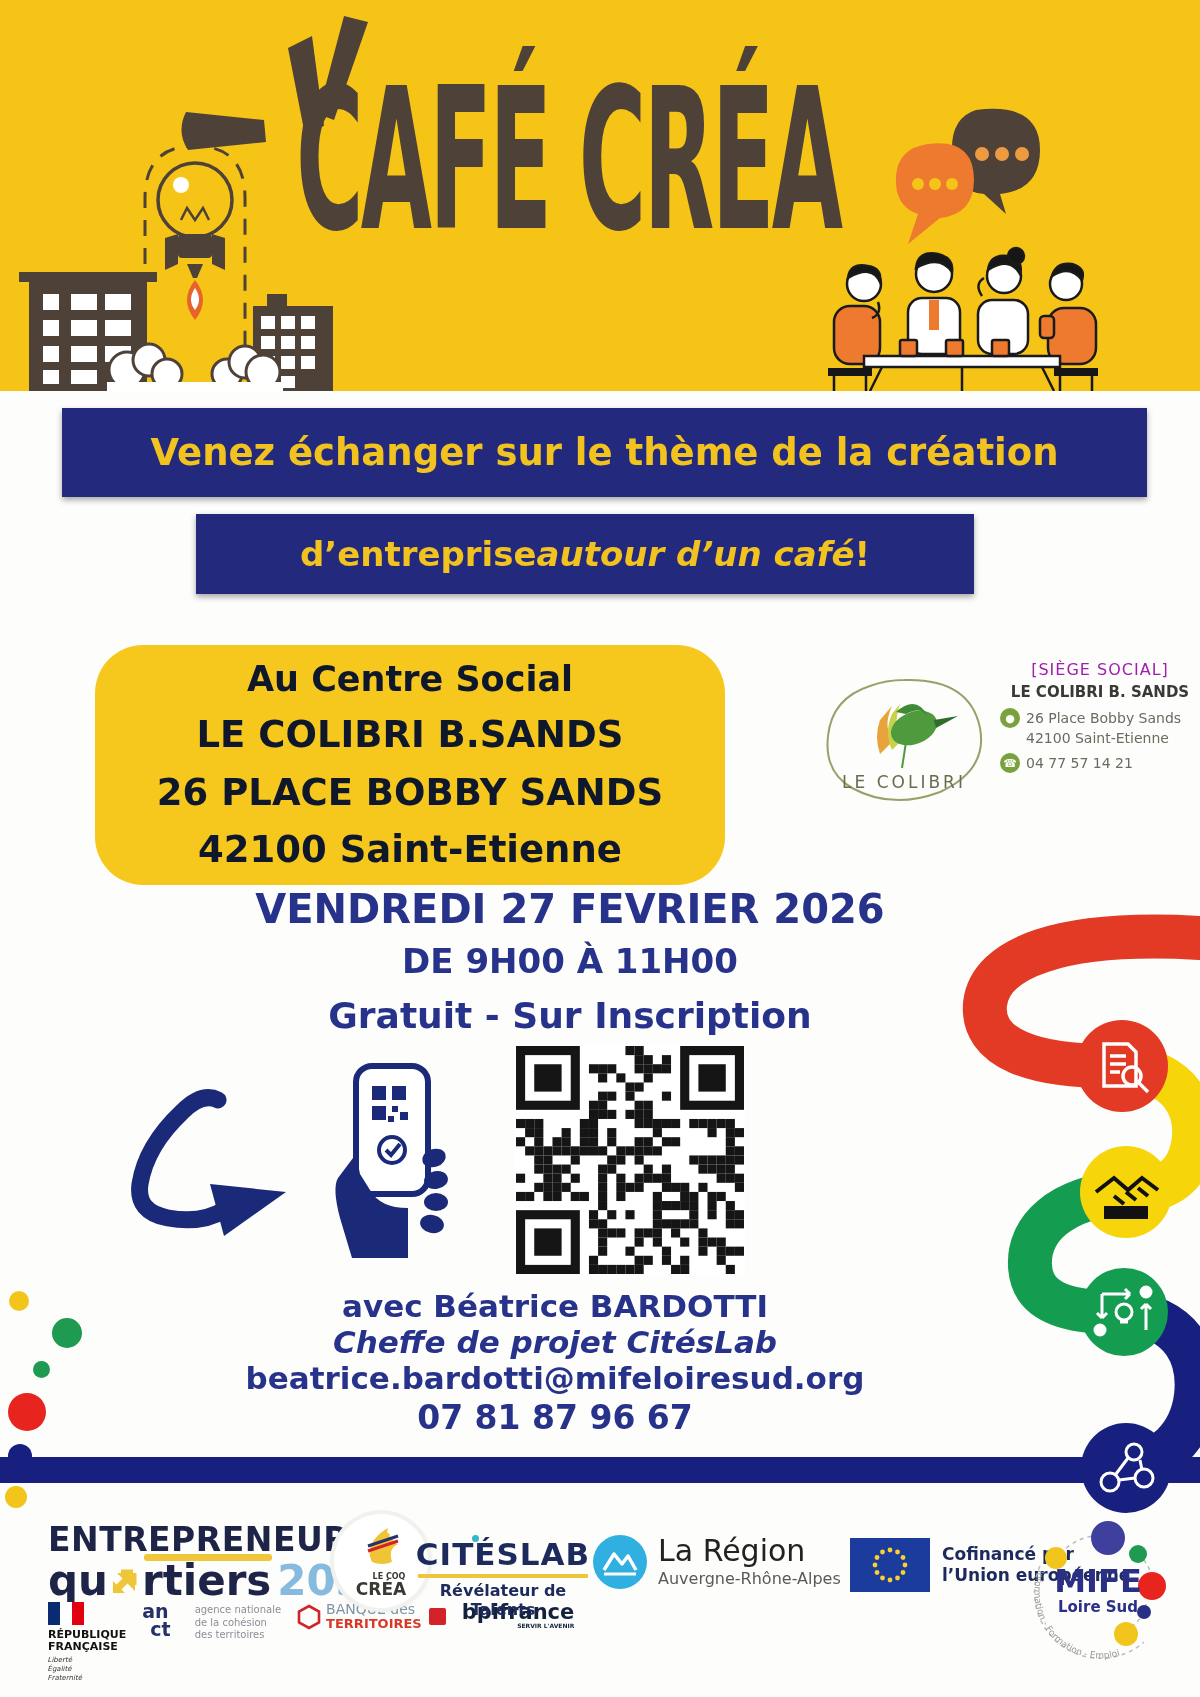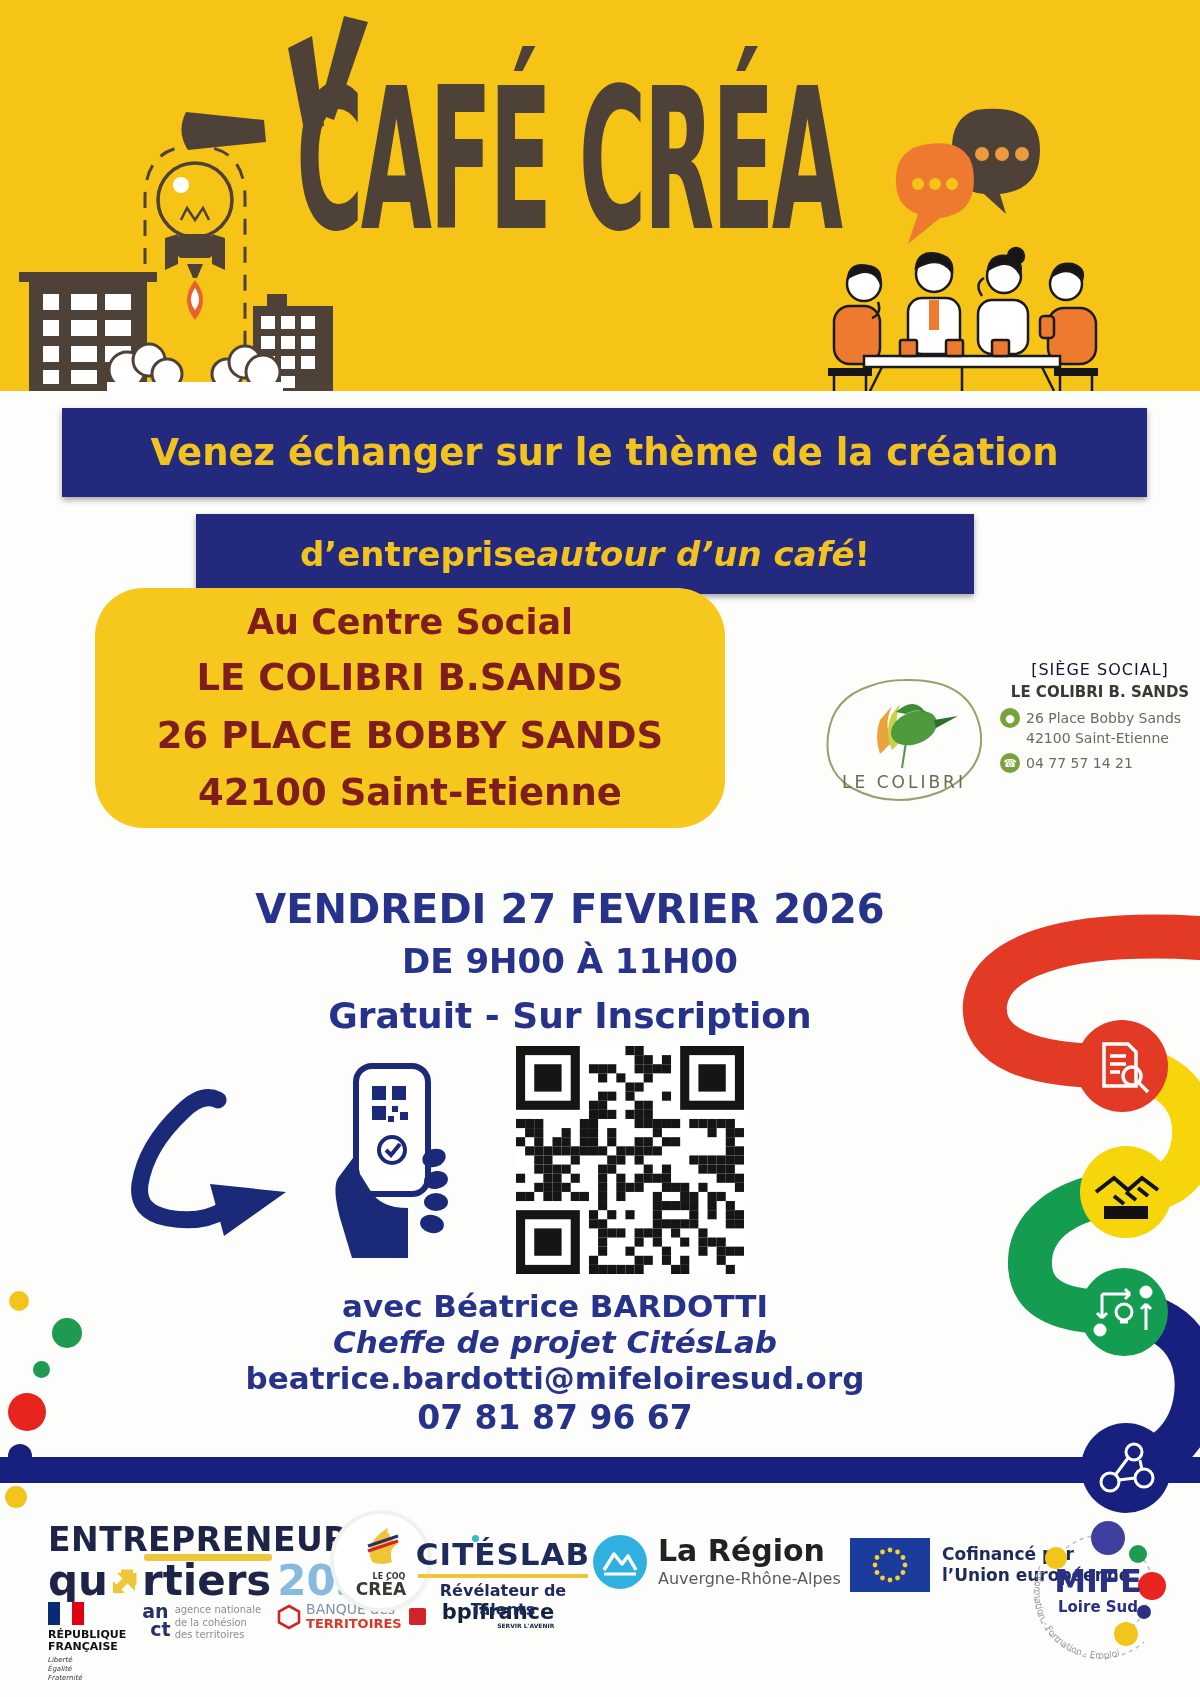--- a/index.html
+++ b/index.html
@@ -11,69 +11,69 @@
   .title{position:absolute;left:296px;top:62px;margin:0;font-size:196px;line-height:1;
          font-weight:800;color:#4E4138;letter-spacing:-6px;transform:scaleX(.47);
          transform-origin:left top;white-space:nowrap;}
   
   .banner{position:absolute;background:#232A7E;display:flex;align-items:center;justify-content:center;
           color:#F2C21E;font-weight:800;box-shadow:0 3px 6px rgba(0,0,0,.35);}
   .b1{left:62px;top:408px;width:1085px;height:89px;font-size:37px;}
   .b2{left:196px;top:514px;width:778px;height:80px;font-size:34px;}
   .b2 .it{font-style:italic;}
   
-  .venue{position:absolute;left:95px;top:588px;width:630px;height:240px;background:#F6C81E;
+  .venue{position:absolute;left:95px;top:645px;width:630px;height:240px;background:#F6C81E;
          border-radius:48px;display:flex;flex-direction:column;justify-content:space-evenly;
-         align-items:center;color:#7f1d1d;font-weight:800;text-align:center;}
+         align-items:center;color:#0f172a;font-weight:800;text-align:center;}
   .venue .l1{font-size:35px;}
   .venue .l2,.venue .l3,.venue .l4{font-size:37px;}
   
   .colibri-info{position:absolute;left:1000px;top:660px;width:200px;color:#6b6b60;font-size:14px;}
-  .colibri-info .siege{color:#0f172a;font-size:16px;text-align:center;letter-spacing:1px;}
+  .colibri-info .siege{color:#a21caf;font-size:16px;text-align:center;letter-spacing:1px;}
   .colibri-info .cname{color:#3a3a34;font-weight:700;font-size:15px;text-align:center;margin-top:4px;}
   .ci-row{display:flex;align-items:center;gap:6px;margin-top:7px;}
   .ci-ic{width:20px;height:20px;border-radius:50%;background:#7aa23c;color:#fff;display:flex;
          align-items:center;justify-content:center;font-size:11px;flex:0 0 20px;}
   .ci-indent{margin-left:26px;margin-top:2px;}
   
   .etext{position:absolute;left:170px;width:800px;text-align:center;color:#27328A;font-weight:800;}
   
   .ctext{position:absolute;left:150px;width:810px;text-align:center;color:#27328A;font-weight:800;}
   
   .navybar{position:absolute;left:0;top:1457px;width:1200px;height:26px;background:#17207E;}
   .dot{position:absolute;border-radius:50%;}
   .entre1{position:absolute;left:48px;top:1520px;font-size:33px;font-weight:800;color:#1D2447;letter-spacing:.5px;}
   .entre2{position:absolute;left:48px;top:1556px;font-size:42px;font-weight:800;color:#1D2447;display:flex;align-items:center;}
   .entre2 .y2030{color:#86BADF;margin-left:6px;}
   .entre2 .rt{position:relative;}
   .entre2 .rt::before{content:"";position:absolute;left:2px;top:-2px;width:128px;height:7px;background:#EFC53A;border-radius:3px;}
   .sublogos{position:absolute;left:48px;top:1602px;display:flex;align-items:flex-start;gap:16px;}
   .rf{font-size:11px;font-weight:700;color:#111;line-height:1.1;}
   .rf .motto{font-size:7px;font-style:italic;font-weight:400;color:#333;line-height:1.3;margin-top:3px;}
-  .anct{display:flex;gap:4px;}
+  .anct{display:flex;gap:24px;}
   .anct .mark{font-size:19px;font-weight:800;color:#26306b;line-height:.95;}
   .anct .desc{font-size:10px;color:#8a8f96;line-height:1.25;padding-top:2px;}
   .bdt{display:flex;align-items:center;gap:5px;}
   .bdt .t1{font-size:14px;color:#7d93a8;line-height:1.1;}
   .bdt .t2{font-size:13px;color:#D93829;font-weight:800;line-height:1.1;}
   .redsq{width:17px;height:17px;background:#D2232A;border-radius:2px;margin-left:2px;}
   .bpi{font-size:21px;font-weight:800;color:#14213d;line-height:1;}
   .bpi small{display:block;font-size:6px;font-weight:700;text-align:right;color:#14213d;}
   .coq{position:absolute;left:334px;top:1514px;width:94px;height:94px;border-radius:50%;background:#fff;
        box-shadow:0 0 0 4px #f1f1ee, 0 2px 6px rgba(0,0,0,.15);display:flex;flex-direction:column;
        align-items:center;justify-content:flex-end;padding-bottom:10px;box-sizing:border-box;}
   .coq .t1{font-size:8px;font-weight:800;color:#3a3a33;line-height:1;padding-left:16px;}
   .coq .t2{font-size:17px;font-weight:800;color:#3a3a33;line-height:1;}
   .cites{position:absolute;left:408px;top:1536px;width:190px;text-align:center;}
   .cites .n{font-size:31px;font-weight:800;color:#1D2A5C;letter-spacing:1px;position:relative;}
   .cites .n i{position:absolute;left:64px;top:-1px;width:7px;height:7px;background:#35b8c8;border-radius:50%;}
   .cites .bar{width:170px;height:4px;background:#EFC53A;margin:2px auto 3px;}
   .cites .tag{font-size:16px;font-weight:700;color:#1D2A5C;text-align:center;}
   .region{position:absolute;left:592px;top:1534px;display:flex;align-items:center;gap:10px;}
-  .region .txt .n{font-size:30px;font-weight:700;color:#222;line-height:1;}
+  .region .txt .n{font-size:30px;font-weight:400;color:#222;line-height:1;}
   .region .txt .s{font-size:16px;color:#5a5a5a;margin-top:3px;}
   .eu{position:absolute;left:850px;top:1538px;display:flex;align-items:center;gap:12px;}
   .eu .txt{font-size:17px;font-weight:700;color:#1D2A5C;line-height:1.25;}
   .qrbox{position:absolute;left:515px;top:1046px;width:230px;height:228px;background:#fff;}
 </style>
 </head>
 <body>
 
 <div class="page">
 

